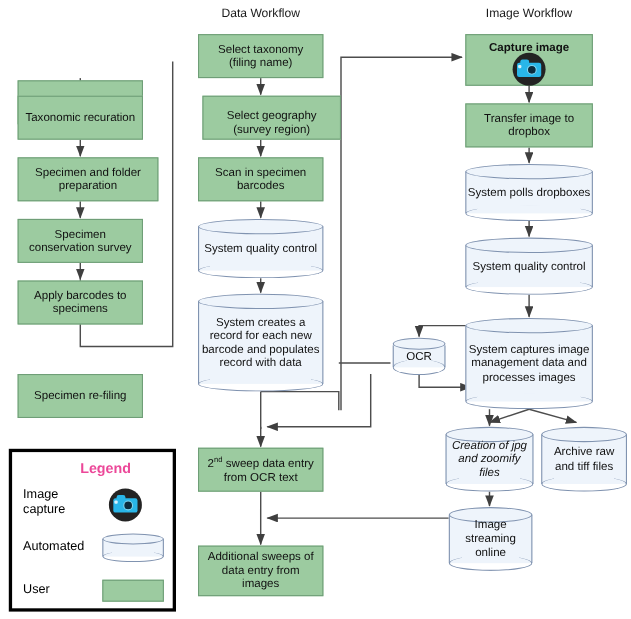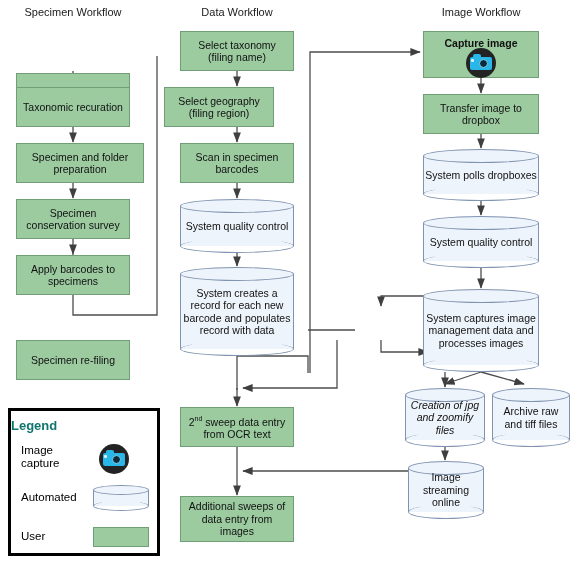--- a/index.html
+++ b/index.html
@@ -91,22 +91,22 @@
   #legend{
     position:absolute;
     left:8px;top:408px;
     width:152px;height:148px;
     background:#ffffff;
     border:3px solid #000000;
     box-sizing:border-box;
   }
   #legend .title{
     position:absolute;left:0;right:0;top:7px;
-    text-align:left;
-    font-size:13px;font-weight:bold;color:#0f766e;
+    text-align:center;
+    font-size:13px;font-weight:bold;color:#ec4899;padding-left:24px;
   }
   #legend .row-lbl{
     position:absolute;
     font-size:11.5px;
     line-height:13px;
     color:#000;
   }
   .lg-sw-user{
     position:absolute;
     left:82px;top:116px;width:56px;height:20px;
@@ -191,21 +191,20 @@
 
       <path d="M381,340 L381,352 L428,352" marker-end="url(#ah)"></path>
 
       <path d="M481,372 L445,384" marker-end="url(#ah)"></path>
       <path d="M481,372 L524,384" marker-end="url(#ah)"></path>
 
       <path d="M408,471 L243,471" marker-end="url(#ah)"></path>
     </g>
   </svg>
 
-  <div class="col-title" style="left:16px;top:6px;width:114px;">Specimen Workflow</div>
   <div class="col-title" style="left:180px;top:6px;width:114px;">Data Workflow</div>
   <div class="col-title" style="left:424px;top:6px;width:114px;">Image Workflow</div>
 
   <div class="node user" style="left:16px;top:31px;width:114px;height:40px;margin-top:42px;">
     <span class="lbl">Specimen selection</span>
   </div>
   <div class="node user" style="left:16px;top:87px;width:114px;height:40px;">
     <span class="lbl">Taxonomic recuration</span>
   </div>
   <div class="node user" style="left:16px;top:143px;width:128px;height:40px;">
@@ -220,24 +219,24 @@
   <div class="node user" style="left:180px;top:31px;width:114px;height:40px;">
     <span class="lbl">
       <span>Select taxonomy</span><br>
       <span>(filing name)</span>
     </span>
   </div>
 
   <div class="node user" style="left:16px;top:340px;width:114px;height:40px;">
     <span class="lbl">Specimen re-filing</span>
   </div>
-  <div class="node user" style="left:164px;top:87px;width:110px;height:40px;">
+  <div class="node user" style="left:184px;top:87px;width:126px;height:40px;align-items:flex-end;">
     <span class="lbl">
       <span>Select geography</span><br>
-      <span>(filing region)</span>
+      <span>(survey region)</span>
     </span>
   </div>
   <div class="node user" style="left:180px;top:143px;width:114px;height:40px;">
     <span class="lbl">Scan in specimen barcodes</span>
   </div>
 
   <div class="cyl" style="left:180px;top:199px;width:114px;height:54px;">
     <div class="body"></div>
     <div class="bot2"></div>
     <div class="top"></div>
@@ -280,20 +279,26 @@
     <div class="txt">System polls dropboxes</div>
   </div>
 
   <div class="cyl" style="left:423px;top:216px;width:116px;height:52px;">
     <div class="body"></div>
     <div class="bot2"></div>
     <div class="top"></div>
     <div class="txt">System quality control</div>
   </div>
 
+  <div class="cyl" style="left:357px;top:307px;width:48px;height:34px;">
+    <div class="body"></div>
+    <div class="bot2"></div>
+    <div class="top" style="height:11px;"></div>
+    <div class="txt" style="top:7px;bottom:7px;">OCR</div>
+  </div>
 
   <div class="cyl" style="left:423px;top:289px;width:116px;height:83px;">
     <div class="body"></div>
     <div class="bot2"></div>
     <div class="top"></div>
     <div class="txt">System captures image management data and processes images</div>
   </div>
 
   <div class="cyl" style="left:405px;top:388px;width:80px;height:59px;font-style:italic;">
     <div class="body"></div>

